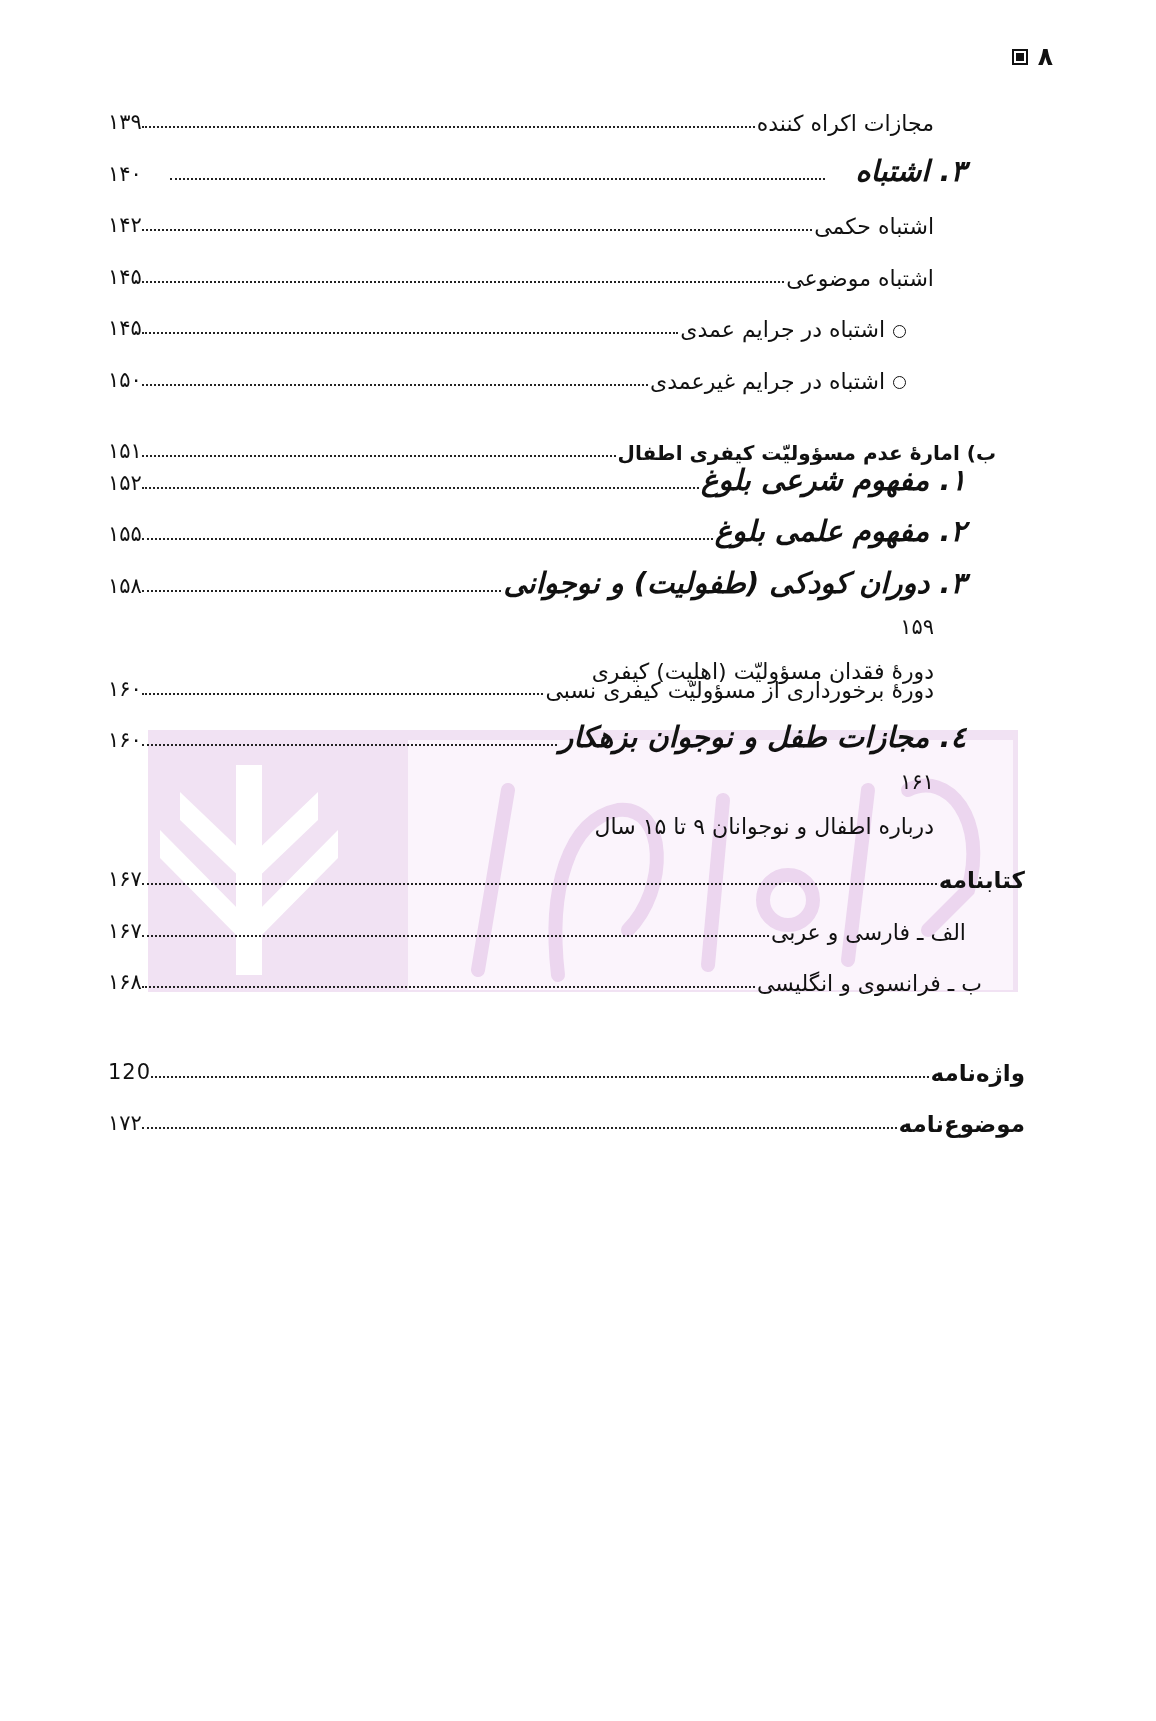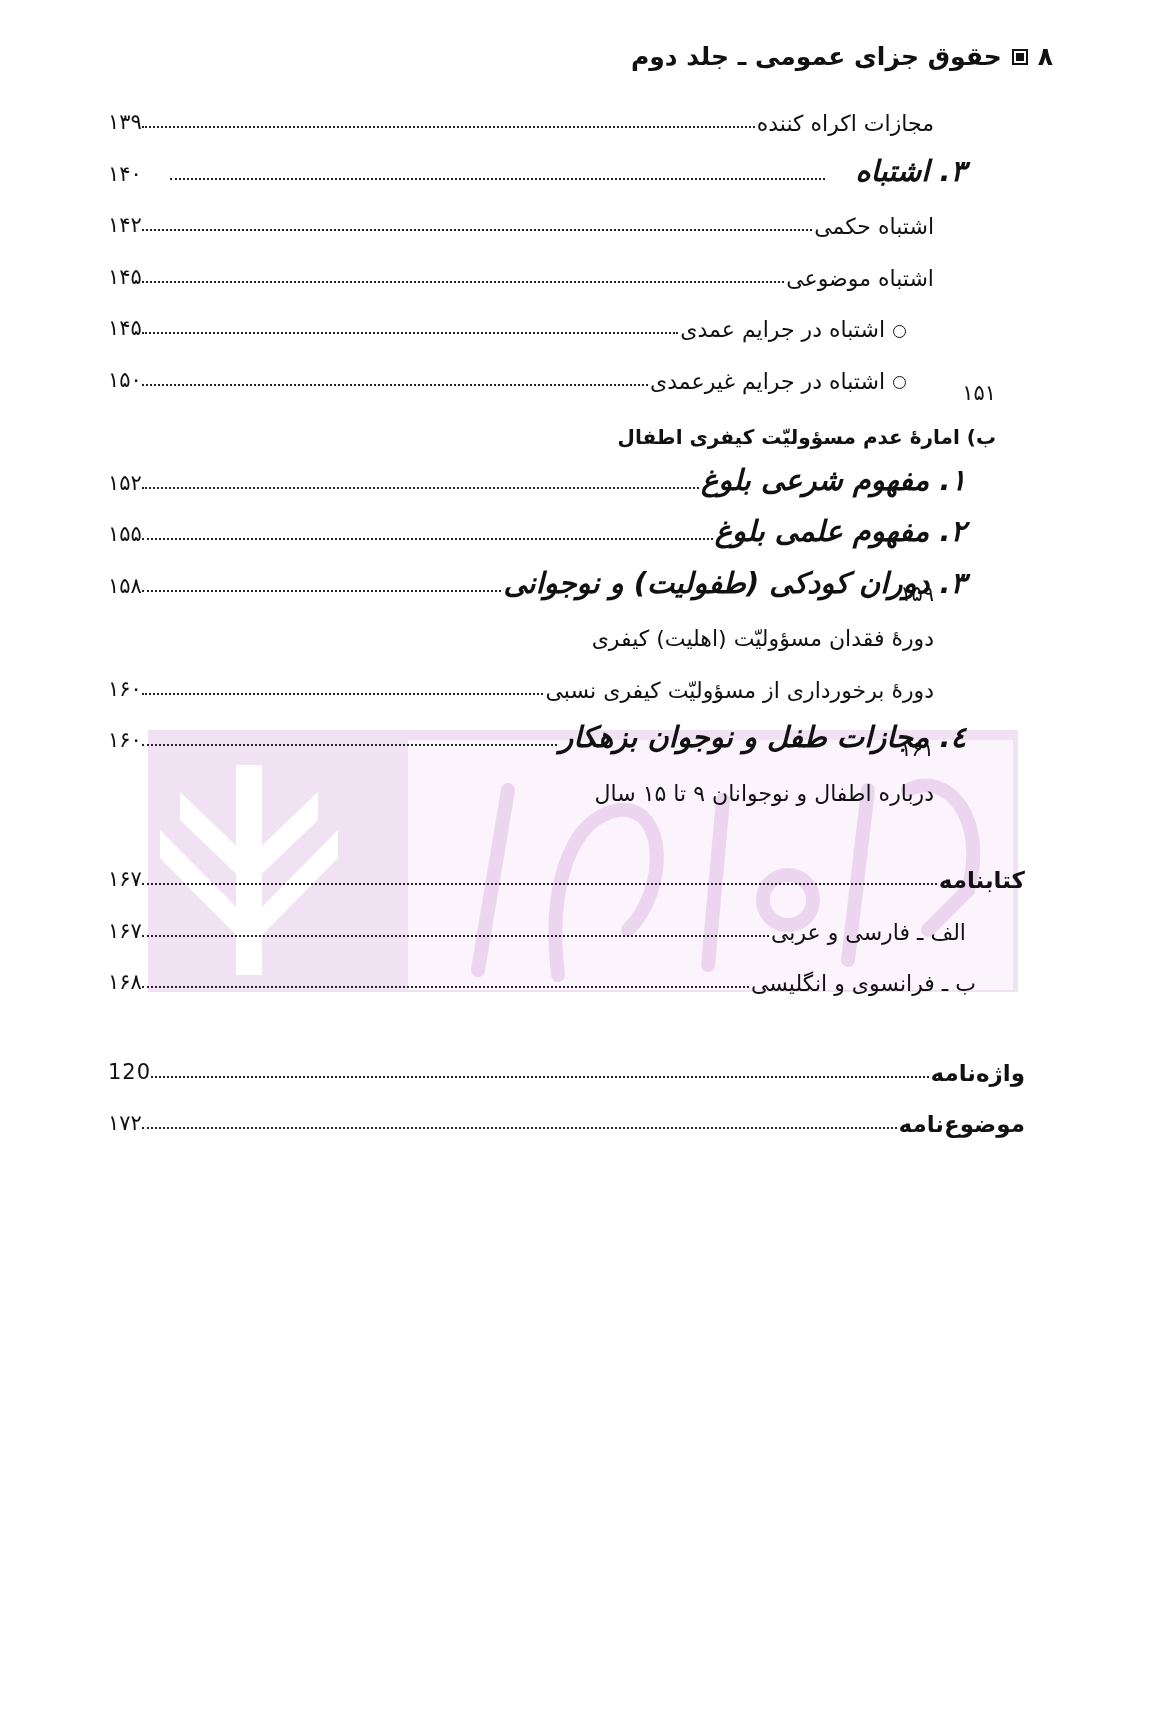--- a/index.html
+++ b/index.html
@@ -14,21 +14,21 @@
 
     .header { position: absolute; top: 42px; right: 103px; direction: rtl; font-weight: bold;
               font-size: 25px; display: flex; align-items: center; gap: 10px; z-index: 2;
               font-family: "DejaVu Sans", sans-serif; }
     .header .box { width: 16px; height: 16px; border: 2px solid #111; display: inline-flex;
                    align-items: center; justify-content: center; box-sizing: border-box; }
     .header .box::after { content: ""; width: 8px; height: 8px; background: #111; display: block; }
 
     .toc { position: absolute; left: 0; top: 0; width: 1156px; z-index: 2; }
     .row { position: absolute; left: 108px; height: 40px; display: flex; align-items: flex-end;
-           direction: ltr; justify-content: flex-end; }
+           direction: ltr; }
     .row .pg { font-size: 21px; font-family: "DejaVu Sans", sans-serif; letter-spacing: 1px;
                padding-bottom: 6px; }
     .row .leader { flex: 1; border-bottom: 2px dotted #222; margin: 0 2px 12px 0; height: 1px; }
     .row .title { direction: rtl; font-size: 22px; white-space: nowrap; padding-bottom: 4px; }
     .row.bold .title { font-weight: bold; font-size: 20px; }
     .row.italic .title { font-weight: bold; font-style: italic; font-size: 29px; }
     .row.main .title { font-weight: bold; font-size: 23px; }
     .bullet { display: inline-block; width: 11px; height: 11px; border: 1.5px solid #111;
               border-radius: 50%; margin-left: 8px; vertical-align: middle; }
   </style>
@@ -52,21 +52,20 @@
       <circle cx="640" cy="170" r="25"></circle>
       <path d="M700,230 L720,60"></path>
       <path d="M760,60 C800,40 840,90 820,160 L780,200"></path>
     </g>
   </svg>
 </div>
 
 <div class="header">
   <span>۸</span>
   <span class="box"></span>
-  <span>حقوق جزای عمومی ـ جلد دوم</span>
 </div>
 
 <div class="toc" id="toc">
     <div class="row plain" style="top: 100px; right: 222px;">
       <span class="pg">۱۳۹</span>
       <span class="leader"></span>
       <span class="title"><span>مجازات اکراه کننده</span></span>
     </div>
     <div class="row italic" style="top: 151.5px; right: 190px; gap: 28px;">
       <span class="pg">۱۴۰</span>
@@ -86,21 +85,21 @@
     <div class="row plain" style="top: 306px; right: 250px;">
       <span class="pg">۱۴۵</span>
       <span class="leader"></span>
       <span class="title"><span class="bullet"></span><span>اشتباه در جرایم عمدی</span></span>
     </div>
     <div class="row plain" style="top: 357.5px; right: 250px;">
       <span class="pg">۱۵۰</span>
       <span class="leader"></span>
       <span class="title"><span class="bullet"></span><span>اشتباه در جرایم غیرعمدی</span></span>
     </div>
-    <div class="row bold" style="top: 413px; right: 160px; flex-direction: column;">
+    <div class="row bold" style="top: 429px; right: 160px;">
       <span class="pg">۱۵۱</span>
       <span class="leader"></span>
       <span class="title"><span>ب) امارهٔ عدم مسؤولیّت کیفری اطفال</span></span>
     </div>
     <div class="row italic" style="top: 460.5px; right: 190px;">
       <span class="pg">۱۵۲</span>
       <span class="leader"></span>
       <span class="title"><span>۱. مفهوم شرعی بلوغ</span></span>
     </div>
     <div class="row italic" style="top: 512px; right: 190px;">
@@ -136,21 +135,21 @@
     <div class="row main" style="top: 857px; right: 131px;">
       <span class="pg">۱۶۷</span>
       <span class="leader"></span>
       <span class="title"><span>کتابنامه</span></span>
     </div>
     <div class="row plain" style="top: 908.5px; right: 190px;">
       <span class="pg">۱۶۷</span>
       <span class="leader"></span>
       <span class="title"><span>الف ـ فارسی و عربی</span></span>
     </div>
-    <div class="row plain" style="top: 960px; right: 180px;">
+    <div class="row plain" style="top: 960px; right: 174px;">
       <span class="pg">۱۶۸</span>
       <span class="leader"></span>
       <span class="title"><span>ب ـ فرانسوی و انگلیسی</span></span>
     </div>
     <div class="row main" style="top: 1049.5px; right: 131px;">
       <span class="pg">120</span>
       <span class="leader"></span>
       <span class="title"><span>واژه‌نامه</span></span>
     </div>
     <div class="row main" style="top: 1101px; right: 131px;">

